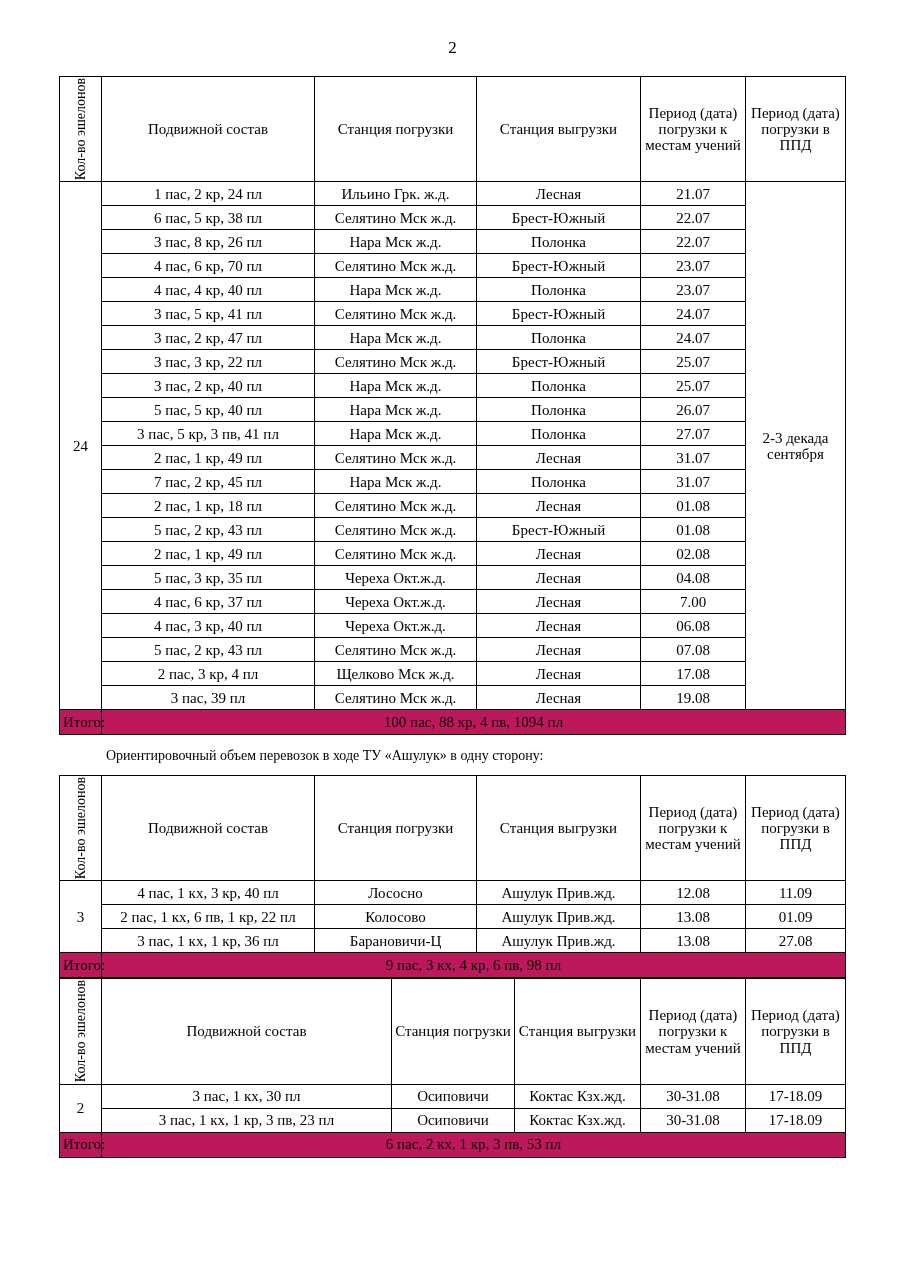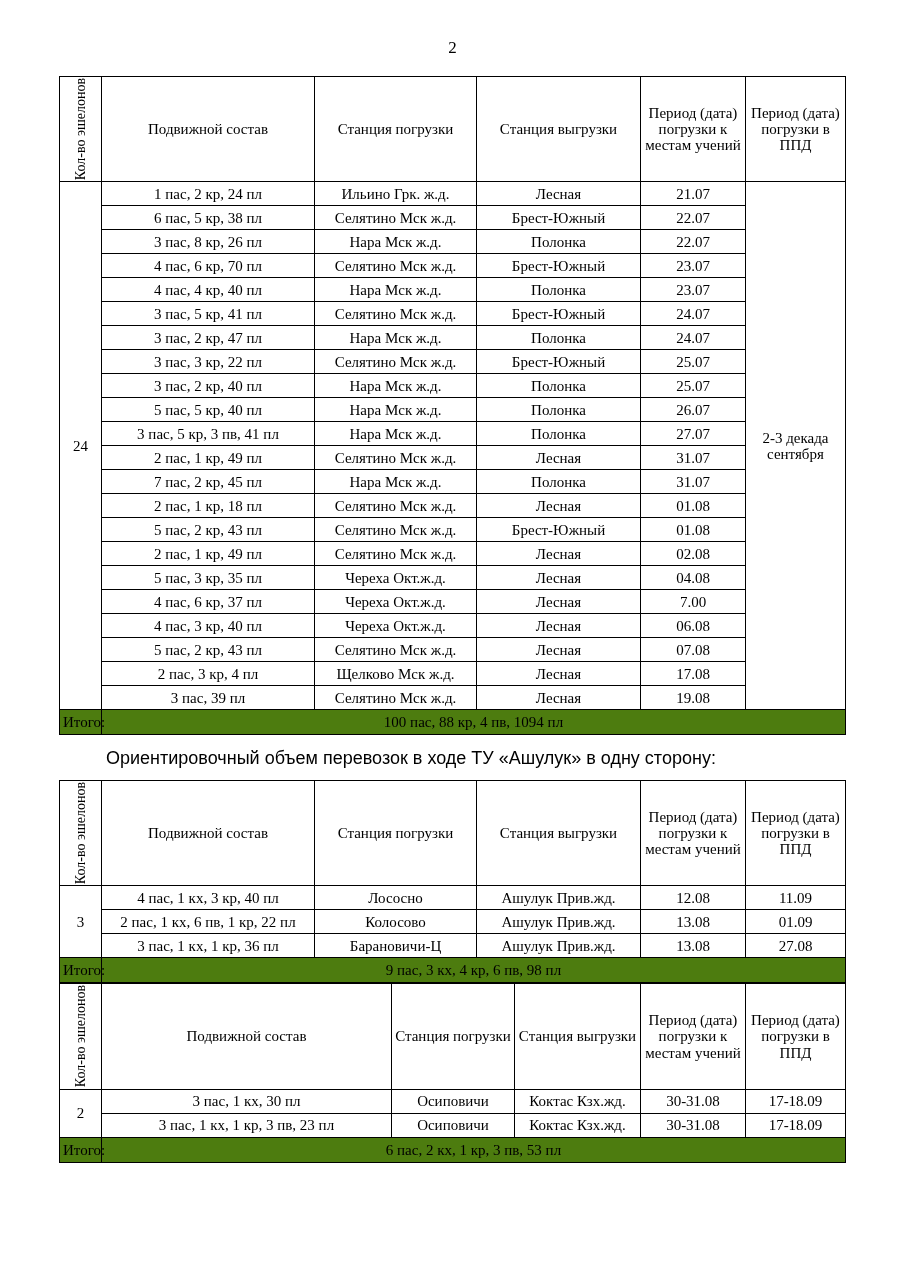--- a/index.html
+++ b/index.html
@@ -58,39 +58,39 @@
   }
   .small-hdr {
     font-size: 13.5px;
     line-height: 1.12;
   }
   .row td {
     height: 21px;
     font-size: 15px;
   }
   .total-row td {
-    background: #4d7c0f;
+    background: #be185d;
     text-align: left;
     padding-left: 6px;
     font-size: 15.5px;
     height: 22px;
   }
   .total-label {
     width: 62px;
     text-align: left;
     padding-left: 6px;
     background: #fdece0;
   }
   .para {
-    font-size: 18px;
+    font-size: 14px;
     text-align: justify;
     text-indent: 48px;
     margin: 12px 0 10px 0;
     line-height: 1.28;
-    font-family: Liberation Sans, sans-serif;
+    font-family: Liberation Serif, serif;
   }
   .tbl-wrap { margin-bottom: 0; }
 </style>
 </head>
 <body>
 
 <div class="page">
 
   <div class="page-number">2</div>
 

